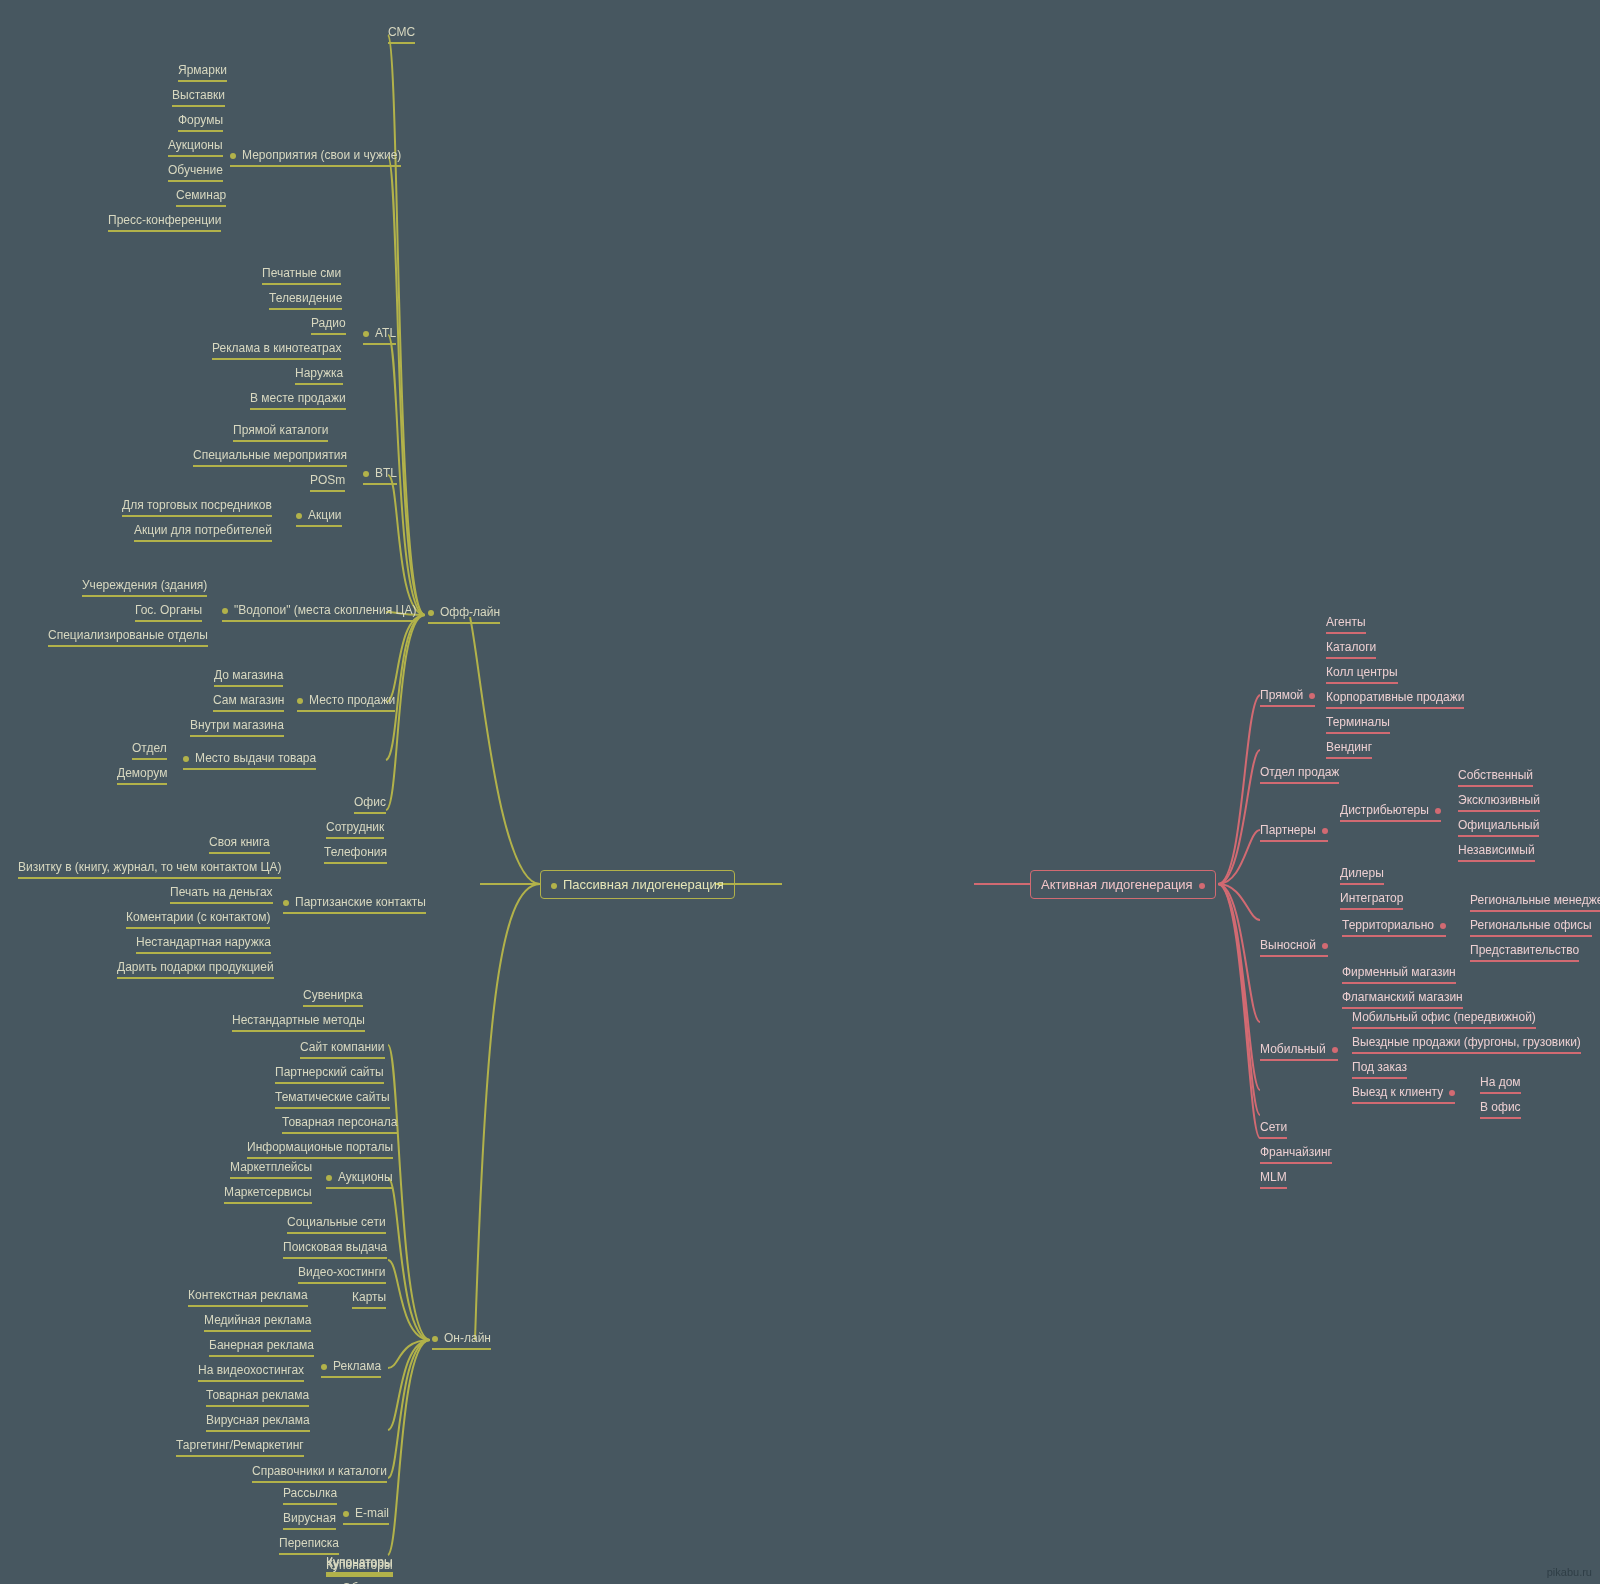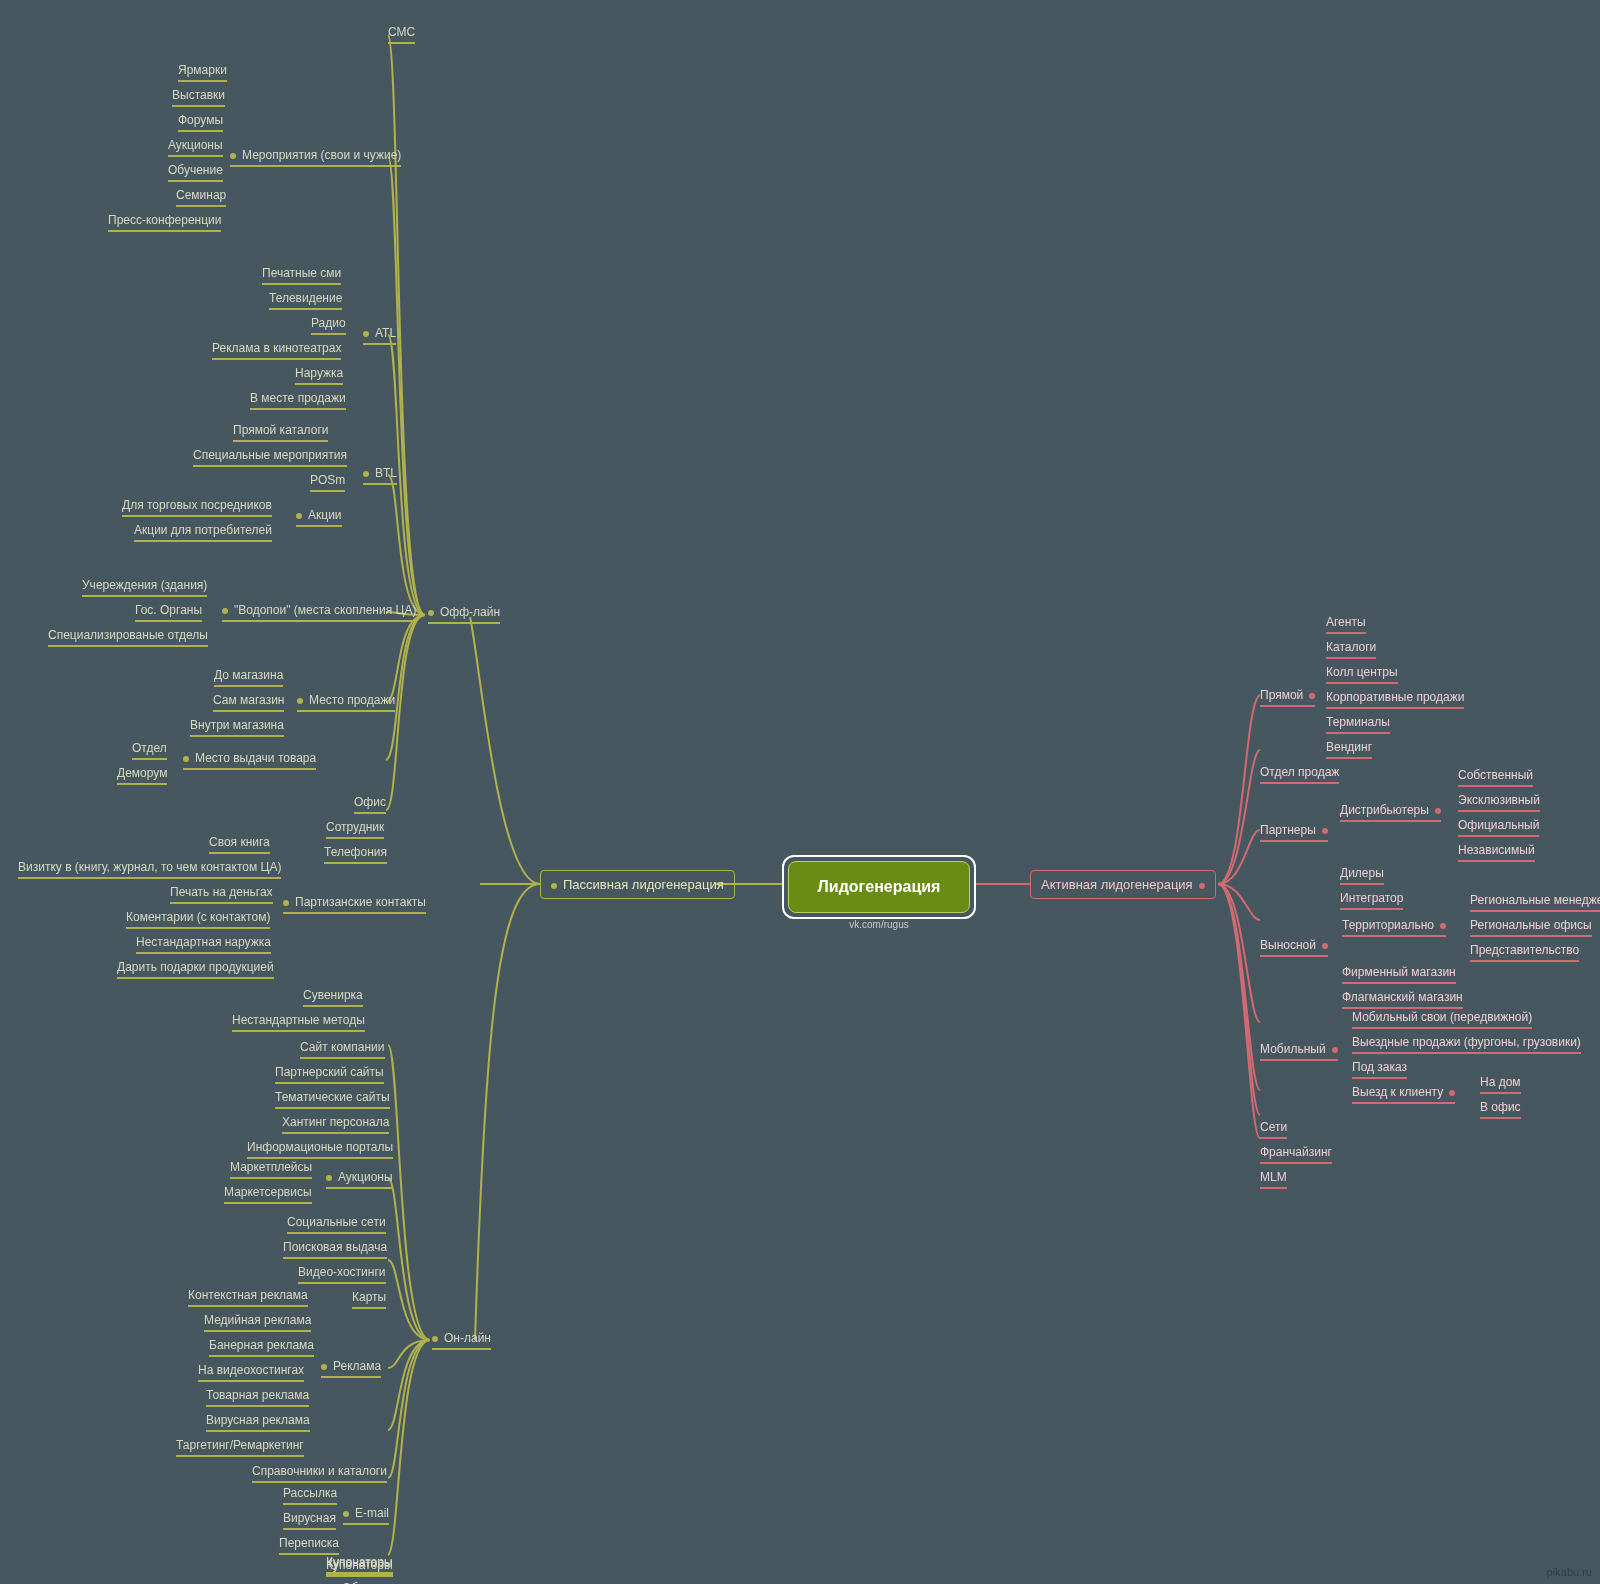--- a/index.html
+++ b/index.html
@@ -69,26 +69,20 @@
     <path class="red" d="M1218 884 C 1244 884 1244 700 1260 695"></path>
     <path class="red" d="M1218 884 C 1244 884 1248 750 1260 750"></path>
     <path class="red" d="M1218 884 C 1244 884 1248 830 1260 830"></path>
     <path class="red" d="M1218 884 C 1244 884 1248 920 1260 920"></path>
     <path class="red" d="M1218 884 C 1244 884 1248 1022 1260 1022"></path>
     <path class="red" d="M1218 884 C 1244 884 1248 1090 1260 1090"></path>
     <path class="red" d="M1218 884 C 1244 884 1248 1115 1260 1115"></path>
     <path class="red" d="M1218 884 C 1244 884 1248 1138 1260 1138"></path>
   </svg>
 
-  <div class="root-wrap">
-    <div class="root-node">
-      <span>Лидогенерация</span>
-    </div>
-    <div class="root-sub">vk.com/rugus</div>
-  </div>
 
   <div class="pill olive" style="left:540px;top:870px">
     <span class="dot olive"></span><span>Пассивная лидогенерация</span>
   </div>
   <div class="pill red" style="left:1030px;top:870px">
     <span>Активная лидогенерация</span><span class="dot red" style="margin-left:6px;margin-right:0"></span>
   </div>
 
   <div class="lbl olive" style="left:428px;top:605px"><span class="dot olive"></span><span>Офф-лайн</span></div>
 
@@ -146,21 +140,21 @@
   <div class="lbl oliveR" style="left:117px;top:960px">Дарить подарки продукцией</div>
 
   <div class="lbl oliveR" style="left:303px;top:988px">Сувенирка</div>
   <div class="lbl oliveR" style="left:232px;top:1013px">Нестандартные методы</div>
 
   <div class="lbl olive" style="left:432px;top:1331px"><span class="dot olive"></span><span>Он-лайн</span></div>
 
   <div class="lbl oliveR" style="left:300px;top:1040px">Сайт компании</div>
   <div class="lbl oliveR" style="left:275px;top:1065px">Партнерский сайты</div>
   <div class="lbl oliveR" style="left:275px;top:1090px">Тематические сайты</div>
-  <div class="lbl oliveR" style="left:282px;top:1115px">Хантинг персонала</div>
+  <div class="lbl oliveR" style="left:282px;top:1115px">Товарная персонала</div>
   <div class="lbl oliveR" style="left:247px;top:1140px">Информационые порталы</div>
 
   <div class="lbl olive" style="left:326px;top:1170px"><span class="dot olive"></span><span>Аукционы</span></div>
   <div class="lbl oliveR" style="left:230px;top:1160px">Маркетплейсы</div>
   <div class="lbl oliveR" style="left:224px;top:1185px">Маркетсервисы</div>
 
   <div class="lbl oliveR" style="left:287px;top:1215px">Социальные сети</div>
   <div class="lbl oliveR" style="left:283px;top:1240px">Поисковая выдача</div>
   <div class="lbl oliveR" style="left:298px;top:1265px">Видео-хостинги</div>
   <div class="lbl oliveR" style="left:352px;top:1290px">Карты</div>
@@ -207,21 +201,21 @@
 
   <div class="lbl red" style="left:1260px;top:938px"><span>Выносной</span><span class="dot red" style="margin-left:6px;margin-right:0"></span></div>
   <div class="lbl red" style="left:1342px;top:918px"><span>Территориально</span><span class="dot red" style="margin-left:6px;margin-right:0"></span></div>
   <div class="lbl red" style="left:1470px;top:893px">Региональные менеджеры</div>
   <div class="lbl red" style="left:1470px;top:918px">Региональные офисы</div>
   <div class="lbl red" style="left:1470px;top:943px">Представительство</div>
   <div class="lbl red" style="left:1342px;top:965px">Фирменный магазин</div>
   <div class="lbl red" style="left:1342px;top:990px">Флагманский магазин</div>
 
   <div class="lbl red" style="left:1260px;top:1042px"><span>Мобильный</span><span class="dot red" style="margin-left:6px;margin-right:0"></span></div>
-  <div class="lbl red" style="left:1352px;top:1010px">Мобильный свои (передвижной)</div>
+  <div class="lbl red" style="left:1352px;top:1010px">Мобильный офис (передвижной)</div>
   <div class="lbl red" style="left:1352px;top:1035px">Выездные продажи (фургоны, грузовики)</div>
   <div class="lbl red" style="left:1352px;top:1060px">Под заказ</div>
   <div class="lbl red" style="left:1352px;top:1085px"><span>Выезд к клиенту</span><span class="dot red" style="margin-left:6px;margin-right:0"></span></div>
   <div class="lbl red" style="left:1480px;top:1075px">На дом</div>
   <div class="lbl red" style="left:1480px;top:1100px">В офис</div>
 
   <div class="lbl red" style="left:1260px;top:1120px">Сети</div>
   <div class="lbl red" style="left:1260px;top:1145px">Франчайзинг</div>
   <div class="lbl red" style="left:1260px;top:1170px">MLM</div>
 

